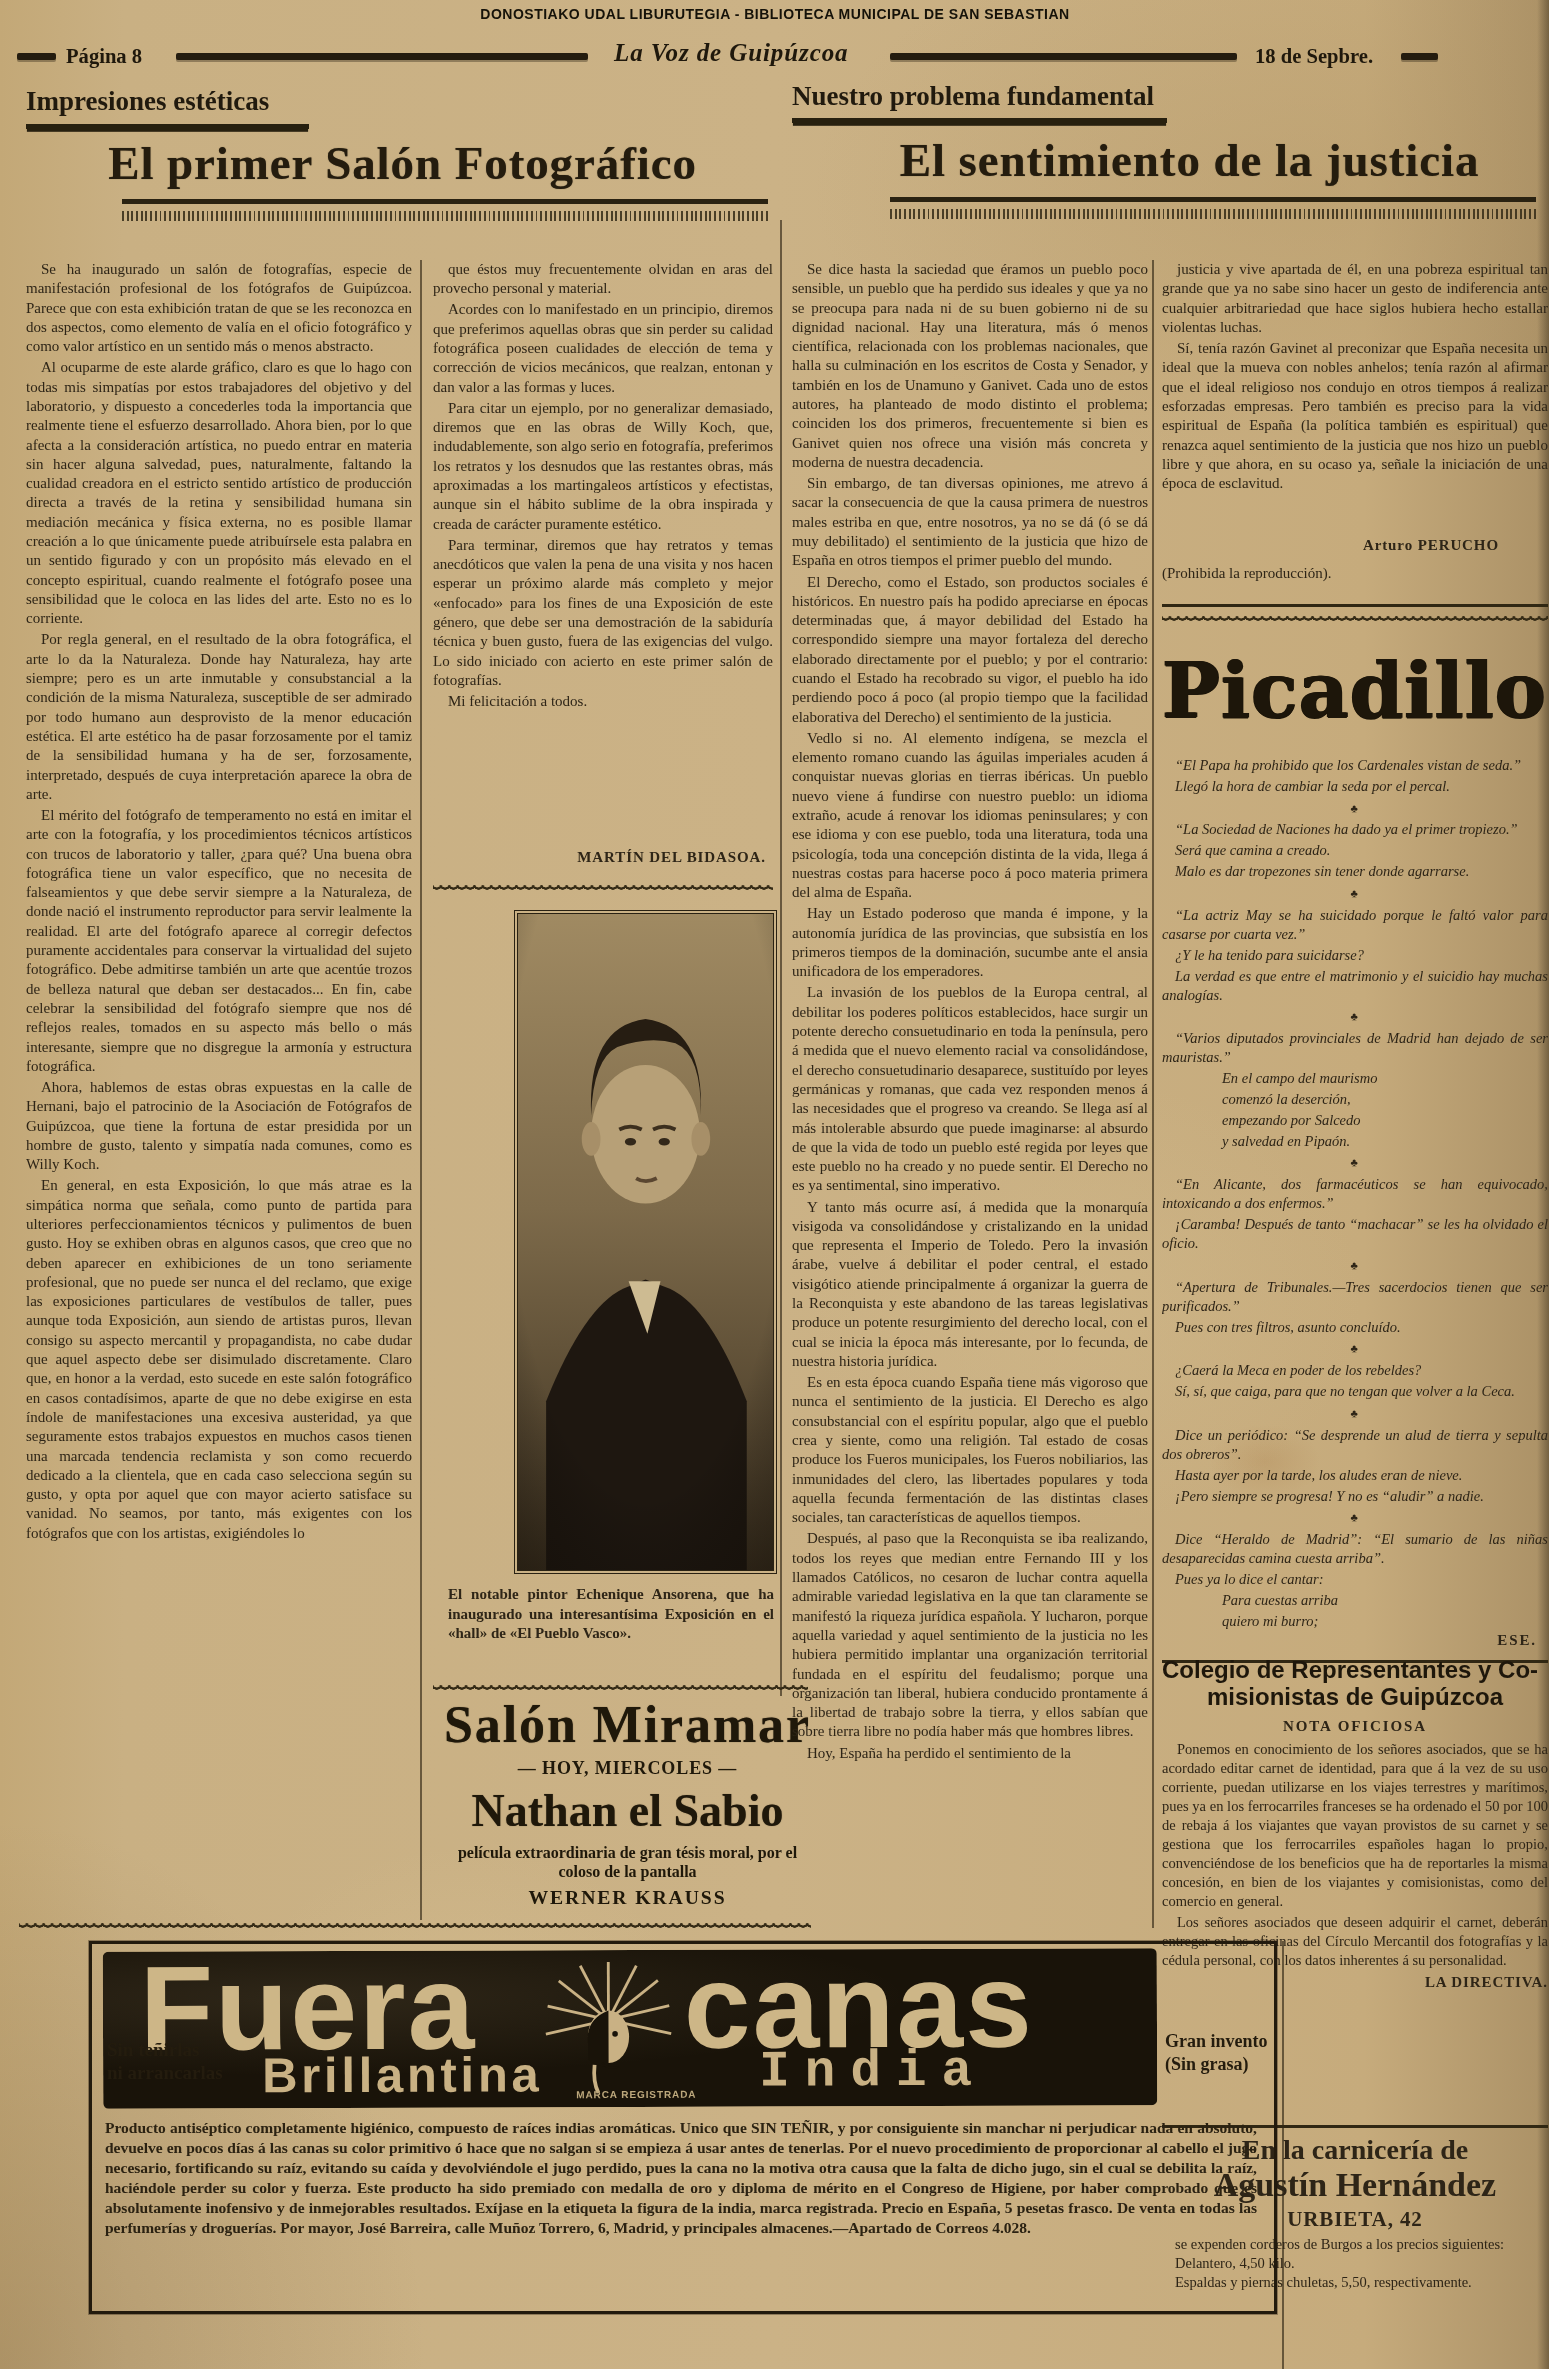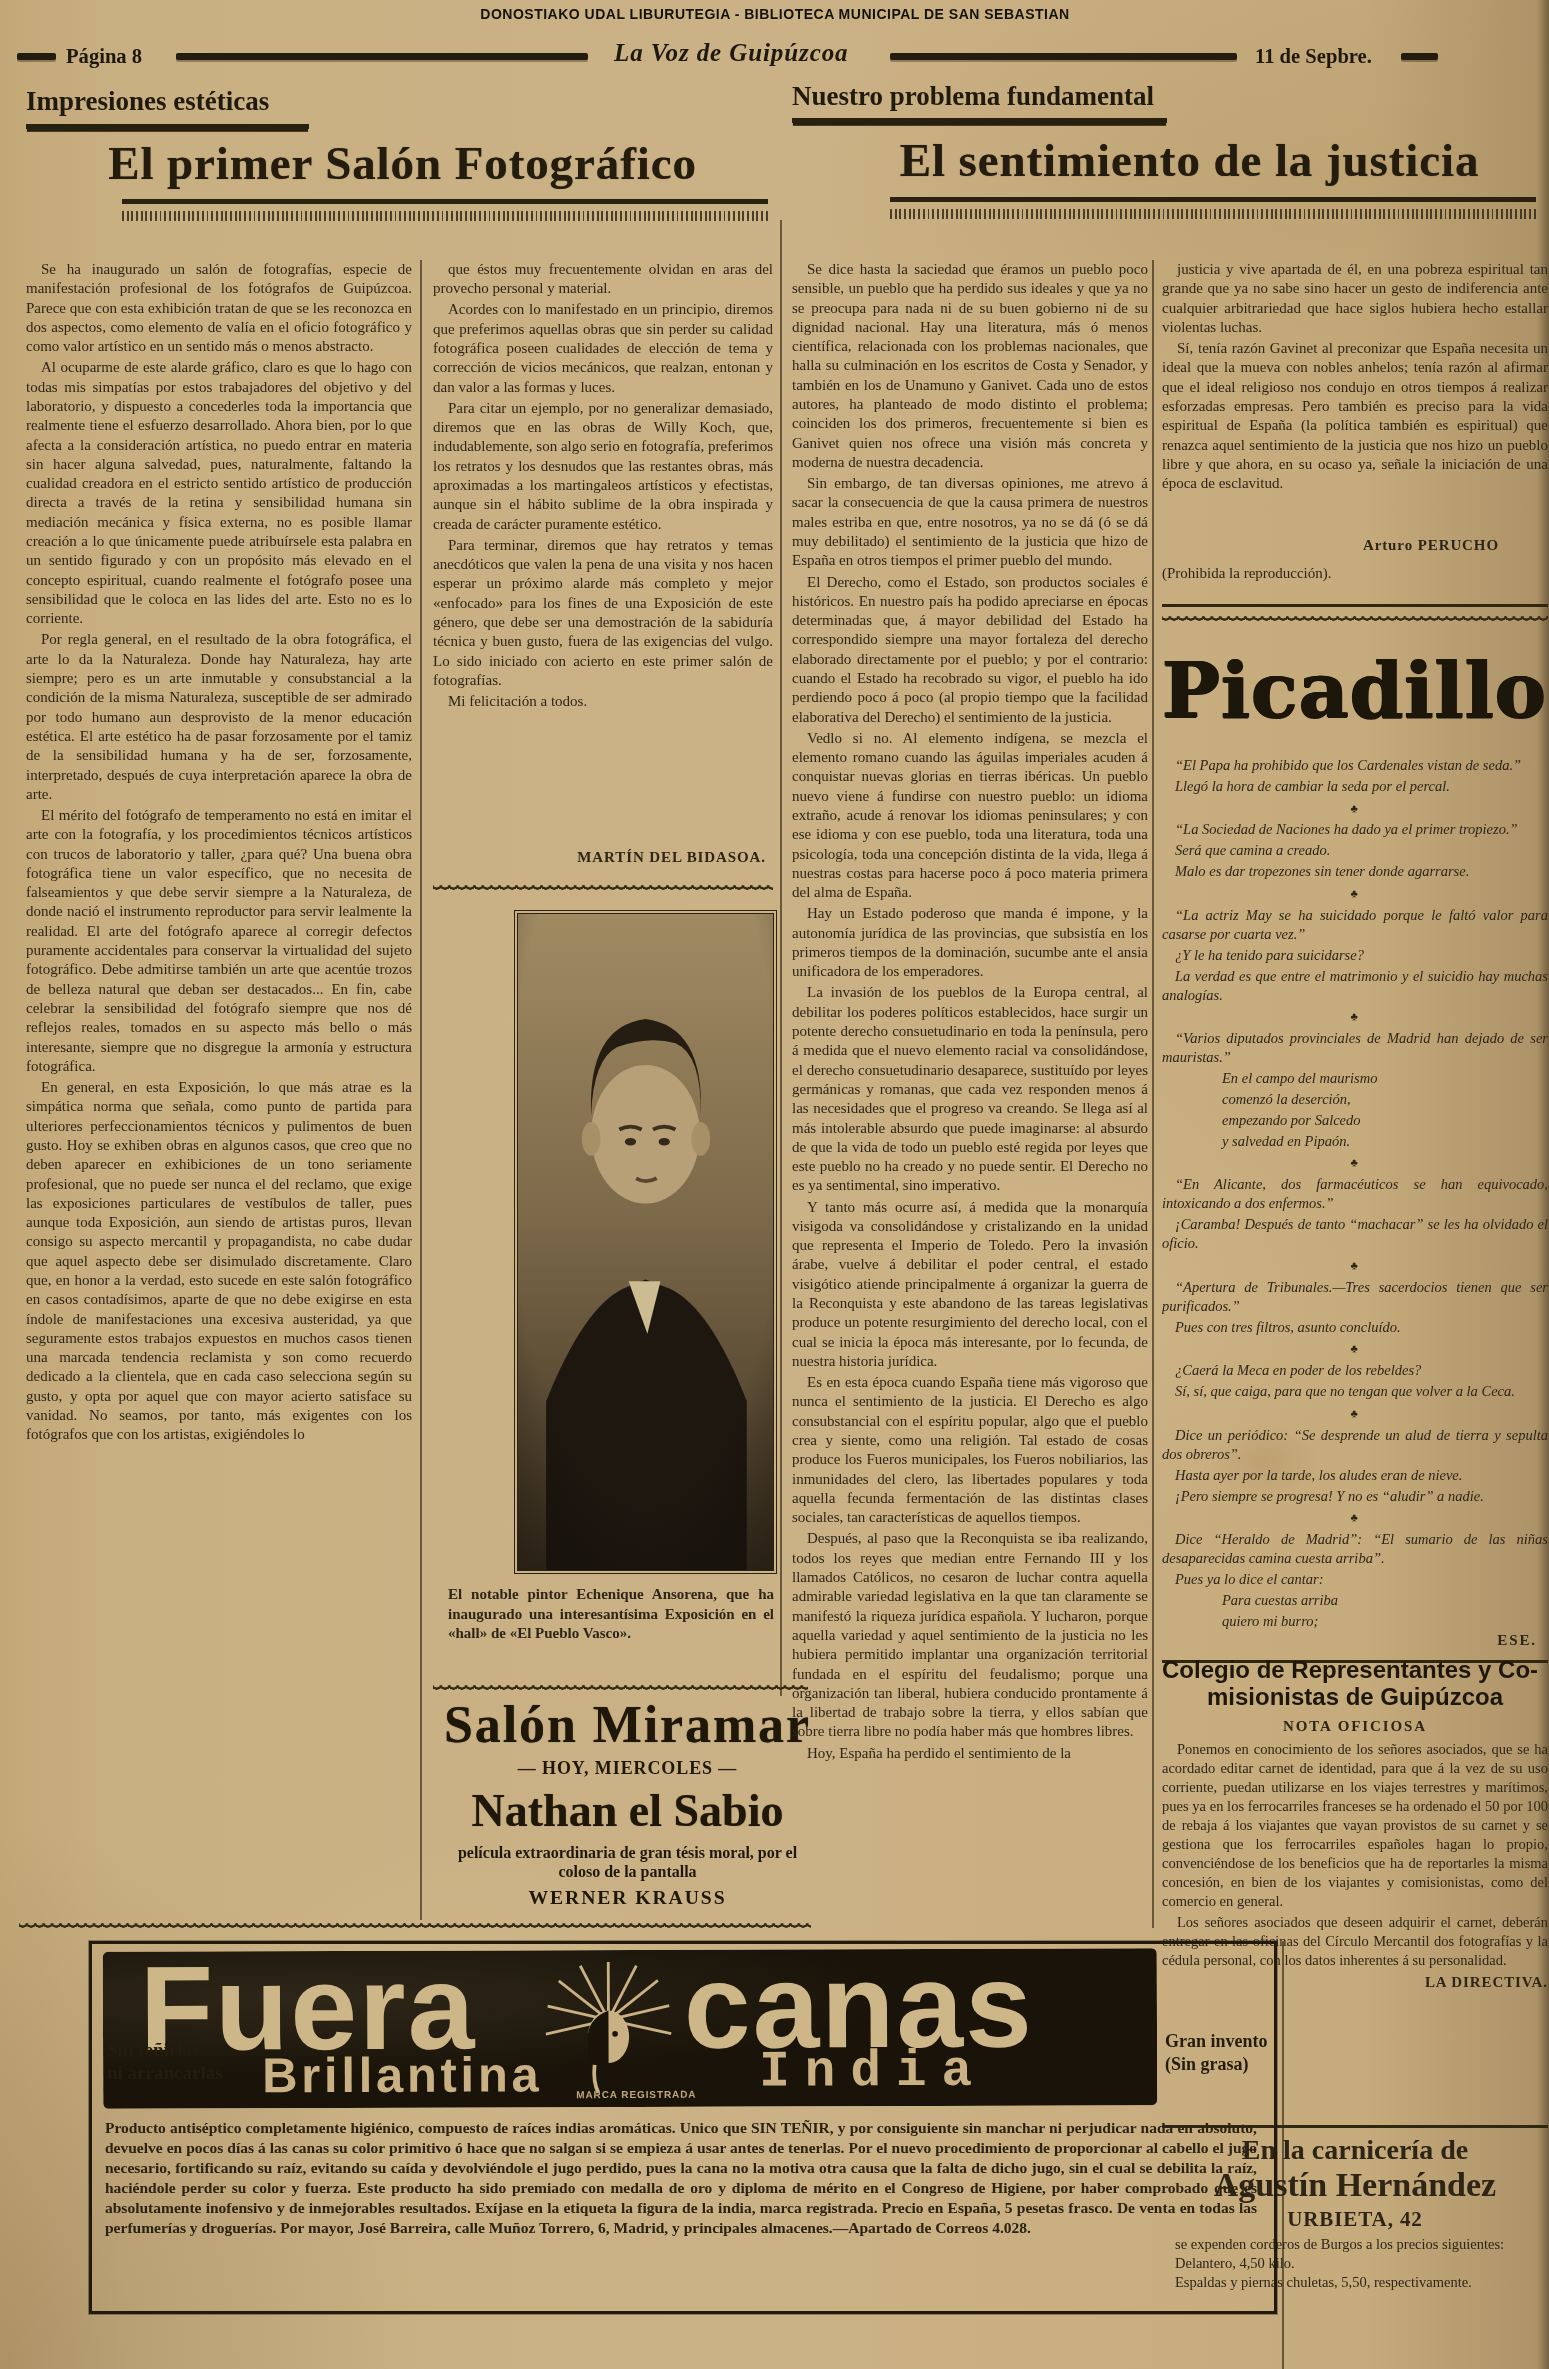--- a/index.html
+++ b/index.html
@@ -119,21 +119,21 @@
   <div class="stain s2"></div>
   <div class="stain s3"></div>
 
   <div class="stamp">DONOSTIAKO UDAL LIBURUTEGIA - BIBLIOTECA MUNICIPAL DE SAN SEBASTIAN</div>
 
   <div class="mh-bar b1"></div>
   <div class="mh-text mh-page">Página 8</div>
   <div class="mh-bar b2"></div>
   <div class="mh-text mh-title">La Voz de Guipúzcoa</div>
   <div class="mh-bar b3"></div>
-  <div class="mh-text mh-date">11 de Sepbre.</div>
+  <div class="mh-text mh-date">18 de Sepbre.</div>
   <div class="mh-bar b4"></div>
 
   <div class="kicker" style="left:26px;top:86px;">Impresiones estéticas</div>
   <div class="kicker-rule" style="left:26px;top:124px;width:283px;"></div>
   <div class="big-title" style="left:56px;top:136px;width:693px;">El primer Salón Fotográfico</div>
   <div class="title-rule" style="left:122px;top:199px;width:646px;"></div>
   <div class="hash-rule" style="left:122px;top:211px;width:646px;"></div>
 
   <div class="kicker" style="left:792px;top:81px;">Nuestro problema fundamental</div>
   <div class="kicker-rule" style="left:792px;top:118px;width:375px;"></div>
@@ -144,20 +144,21 @@
   <div class="vrule" style="left:420px;top:260px;height:1660px;"></div>
   <div class="vrule" style="left:780px;top:220px;height:1476px;"></div>
   <div class="vrule" style="left:1152px;top:260px;height:1668px;"></div>
   <div class="vrule" style="left:1282px;top:1941px;height:428px;"></div>
 
   <div class="col" style="left:26px;top:260px;width:386px;height:1656px;">
       <p class="para">Se ha inaugurado un salón de fotografías, especie de manifestación profesional de los fotógrafos de Guipúzcoa. Parece que con esta exhibición tratan de que se les reconozca en dos aspectos, como elemento de valía en el oficio fotográfico y como valor artístico en un sentido más o menos abstracto.</p>
       <p class="para">Al ocuparme de este alarde gráfico, claro es que lo hago con todas mis simpatías por estos trabajadores del objetivo y del laboratorio, y dispuesto a concederles toda la importancia que realmente tiene el esfuerzo desarrollado. Ahora bien, por lo que afecta a la consideración artística, no puedo entrar en materia sin hacer alguna salvedad, pues, naturalmente, faltando la cualidad creadora en el estricto sentido artístico de producción directa a través de la retina y sensibilidad humana sin mediación mecánica y física externa, no es posible llamar creación a lo que únicamente puede atribuírsele esta palabra en un sentido figurado y con un propósito más elevado en el concepto espiritual, cuando realmente el fotógrafo posee una sensibilidad que le coloca en las lides del arte. Esto no es lo corriente.</p>
       <p class="para">Por regla general, en el resultado de la obra fotográfica, el arte lo da la Naturaleza. Donde hay Naturaleza, hay arte siempre; pero es un arte inmutable y consubstancial a la condición de la misma Naturaleza, susceptible de ser admirado por todo humano aun desprovisto de la menor educación estética. El arte estético ha de pasar forzosamente por el tamiz de la sensibilidad humana y ha de ser, forzosamente, interpretado, después de cuya interpretación aparece la obra de arte.</p>
       <p class="para">El mérito del fotógrafo de temperamento no está en imitar el arte con la fotografía, y los procedimientos técnicos artísticos con trucos de laboratorio y taller, ¿para qué? Una buena obra fotográfica tiene un valor específico, que no necesita de falseamientos y que debe servir siempre a la Naturaleza, de donde nació el instrumento reproductor para servir lealmente la realidad. El arte del fotógrafo aparece al corregir defectos puramente accidentales para conservar la virtualidad del sujeto fotográfico. Debe admitirse también un arte que acentúe trozos de belleza natural que deban ser destacados... En fin, cabe celebrar la sensibilidad del fotógrafo siempre que nos dé reflejos reales, tomados en su aspecto más bello o más interesante, siempre que no disgregue la armonía y estructura fotográfica.</p>
+      <p class="para">Ahora, hablemos de estas obras expuestas en la calle de Hernani, bajo el patrocinio de la Asociación de Fotógrafos de Guipúzcoa, que tiene la fortuna de estar presidida por un hombre de gusto, talento y simpatía nada comunes, como es Willy Koch.</p>
       <p class="para">En general, en esta Exposición, lo que más atrae es la simpática norma que señala, como punto de partida para ulteriores perfeccionamientos técnicos y pulimentos de buen gusto. Hoy se exhiben obras en algunos casos, que creo que no deben aparecer en exhibiciones de un tono seriamente profesional, que no puede ser nunca el del reclamo, que exige las exposiciones particulares de vestíbulos de taller, pues aunque toda Exposición, aun siendo de artistas puros, llevan consigo su aspecto mercantil y propagandista, no cabe dudar que aquel aspecto debe ser disimulado discretamente. Claro que, en honor a la verdad, esto sucede en este salón fotográfico en casos contadísimos, aparte de que no debe exigirse en esta índole de manifestaciones una excesiva austeridad, ya que seguramente estos trabajos expuestos en muchos casos tienen una marcada tendencia reclamista y son como recuerdo dedicado a la clientela, que en cada caso selecciona según su gusto, y opta por aquel que con mayor acierto satisface su vanidad. No seamos, por tanto, más exigentes con los fotógrafos que con los artistas, exigiéndoles lo</p>
     </div>
 
   <div class="col" style="left:433px;top:260px;width:340px;height:607px;">
       <p class="para">que éstos muy frecuentemente olvidan en aras del provecho personal y material.</p>
       <p class="para">Acordes con lo manifestado en un principio, diremos que preferimos aquellas obras que sin perder su calidad fotográfica poseen cualidades de elección de tema y corrección de vicios mecánicos, que realzan, entonan y dan valor a las formas y luces.</p>
       <p class="para">Para citar un ejemplo, por no generalizar demasiado, diremos que en las obras de Willy Koch, que, indudablemente, son algo serio en fotografía, preferimos los retratos y los desnudos que las restantes obras, más aproximadas a los martingaleos artísticos y efectistas, aunque sin el hábito sublime de la obra inspirada y creada de carácter puramente estético.</p>
       <p class="para">Para terminar, diremos que hay retratos y temas anecdóticos que valen la pena de una visita y nos hacen esperar un próximo alarde más completo y mejor «enfocado» para los fines de una Exposición de este género, que debe ser una demostración de la sabiduría técnica y buen gusto, fuera de las exigencias del vulgo. Lo sido iniciado con acierto en este primer salón de fotografías.</p>
       <p class="para">Mi felicitación a todos.</p>
     </div>

